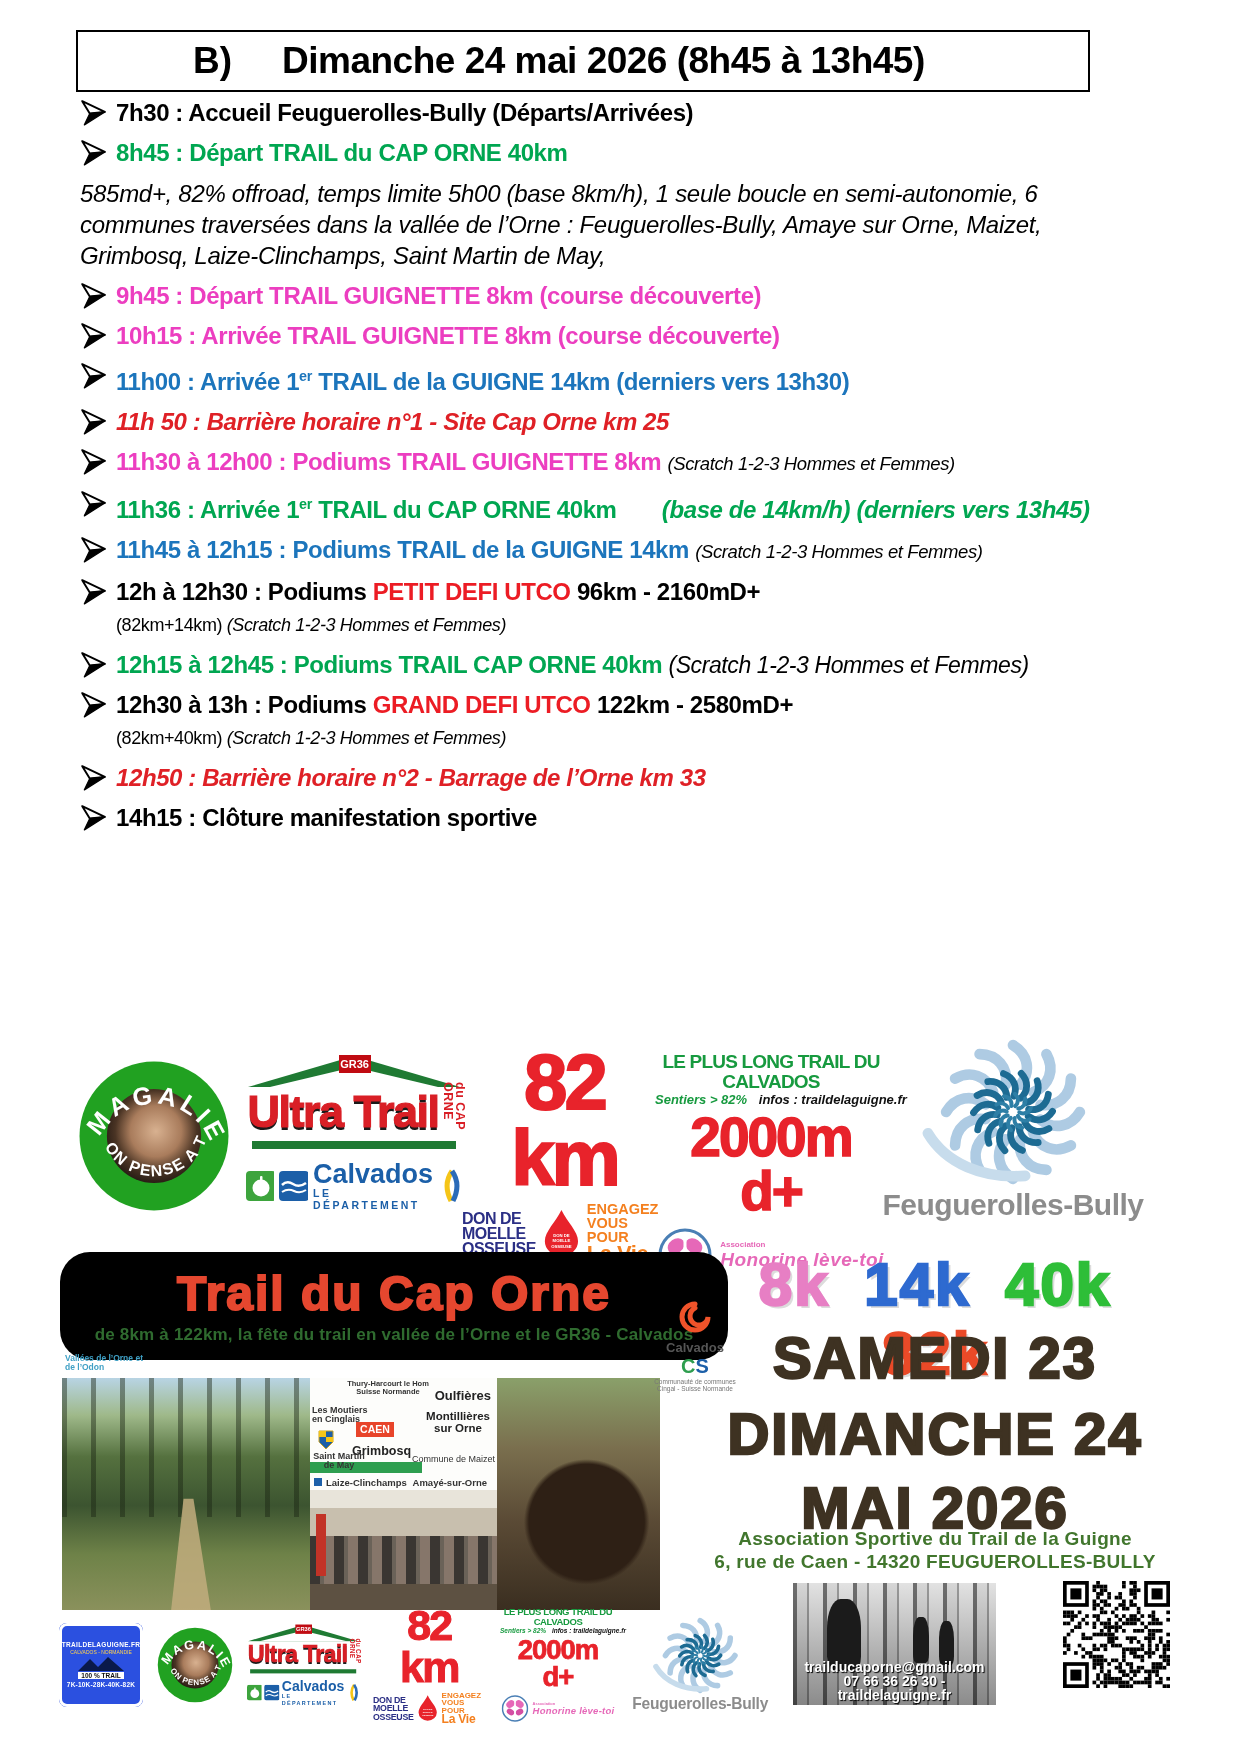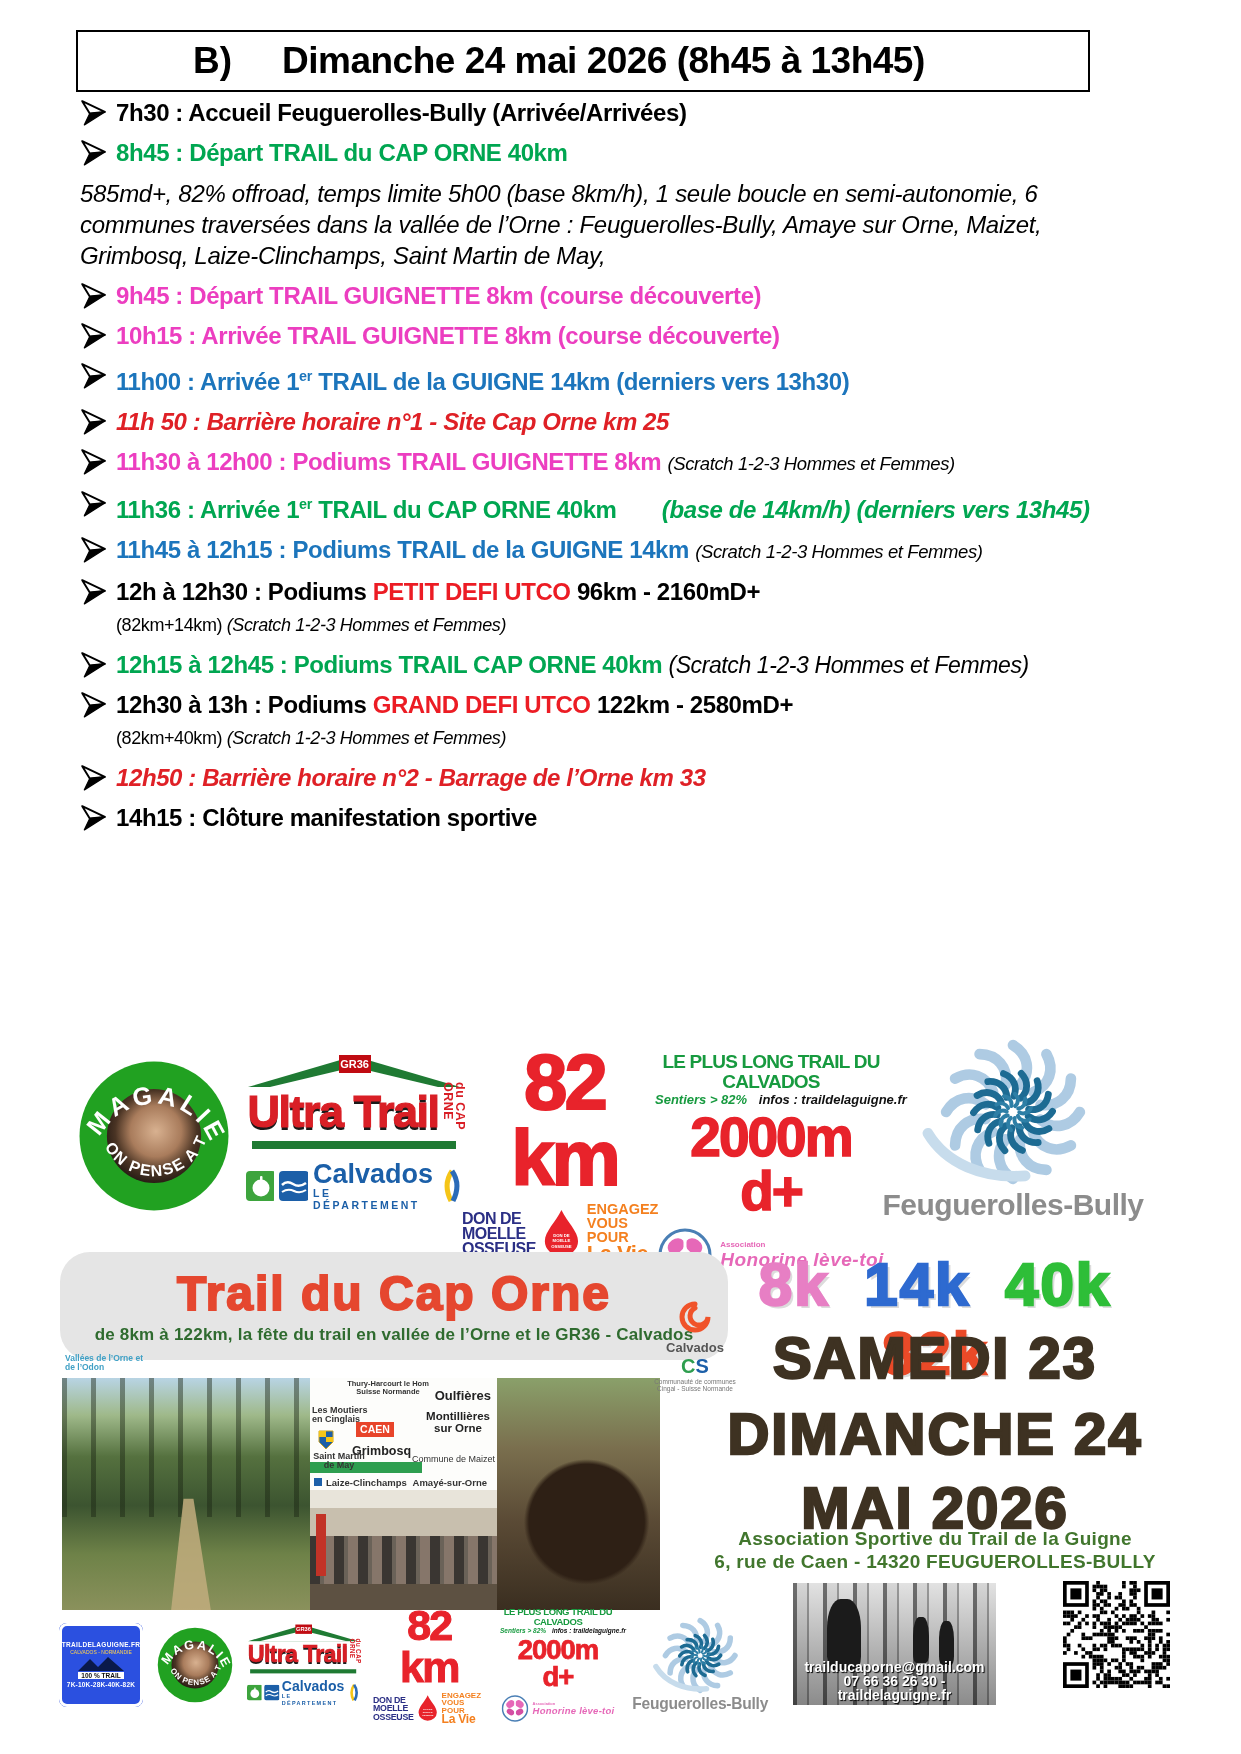--- a/index.html
+++ b/index.html
@@ -75,21 +75,21 @@
     -webkit-text-stroke:1.5px #E8232B;}
   .hono-row{display:flex;align-items:center;justify-content:center;gap:8px;margin-top:10px;}
   .hono-assoc{font-size:8px;color:#E668B8;font-weight:bold;text-align:left;}
   .hono-name{font-size:19px;color:#E668B8;font-weight:bold;font-style:italic;letter-spacing:.5px;}
 
   .stack-feug{width:270px;text-align:center;}
   .feug-name{font-size:30px;color:#8C8C8C;font-weight:bold;letter-spacing:-.5px;margin-top:-4px;}
 
   
   #poster{position:absolute;left:57px;top:1232px;width:608px;height:470px;}
-  .poster-head{position:absolute;left:3px;top:20px;width:668px;height:108px;background:#e5e5e5;border-radius:30px;}
+  .poster-head{position:absolute;left:3px;top:20px;width:668px;height:108px;background:#000000;border-radius:30px;}
   .poster-title{text-align:center;font-size:48px;font-weight:900;color:#E5472F;letter-spacing:2px;margin-top:14px;
     -webkit-text-stroke:2px #E5472F;}
   .poster-sub{text-align:center;font-size:17px;font-weight:bold;color:#2f6b2f;margin-top:4px;letter-spacing:.2px;}
   .valley-lbl{position:absolute;left:8px;top:122px;font-size:8.5px;font-weight:bold;color:#3FA0C5;line-height:9px;width:90px;}
   .photo-left{position:absolute;left:5px;top:146px;width:248px;height:232px;
     background:linear-gradient(180deg,#b8d4e4 0%,#9fb98a 16%,#55713f 34%,#3c5430 55%,#6e8248 76%,#8a915c 100%);}
   .photo-left .trunks{position:absolute;inset:0 0 40% 0;
     background:repeating-linear-gradient(90deg,rgba(25,35,18,.45) 0 5px,rgba(0,0,0,0) 5px 29px);}
   .photo-left .path{position:absolute;inset:0;background:#c2ad7e;opacity:.85;
     clip-path:polygon(44% 100%,60% 100%,53% 52%,49% 52%);}
@@ -162,21 +162,21 @@
 
 <div id="schedule">
     <div class="sched-item">
       <div class="bullet">
         <svg class="bullet-svg" viewBox="0 0 26 26">
           <path d="M3 2 L24 12 L10 13.5 Z" fill="#ffffff" stroke="#000" stroke-width="1.8" stroke-linejoin="round"></path>
           <path d="M10 13.5 L24 12 L5 24 Z" fill="#000" stroke="#000" stroke-width="1.2" stroke-linejoin="round"></path>
         </svg>
       </div>
       <div class="item-text">
-        <div class="line"><span class="s-k">7h30 : Accueil Feuguerolles-Bully (Arrivée/Arrivées)</span></div>
+        <div class="line"><span class="s-k">7h30 : Accueil Feuguerolles-Bully (Départs/Arrivées)</span></div>
       </div>
     </div>
     <div class="sched-item">
       <div class="bullet">
         <svg class="bullet-svg" viewBox="0 0 26 26">
           <path d="M3 2 L24 12 L10 13.5 Z" fill="#ffffff" stroke="#000" stroke-width="1.8" stroke-linejoin="round"></path>
           <path d="M10 13.5 L24 12 L5 24 Z" fill="#000" stroke="#000" stroke-width="1.2" stroke-linejoin="round"></path>
         </svg>
       </div>
       <div class="item-text">

